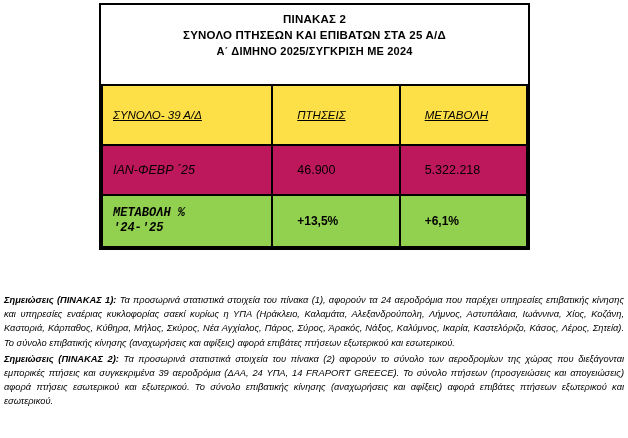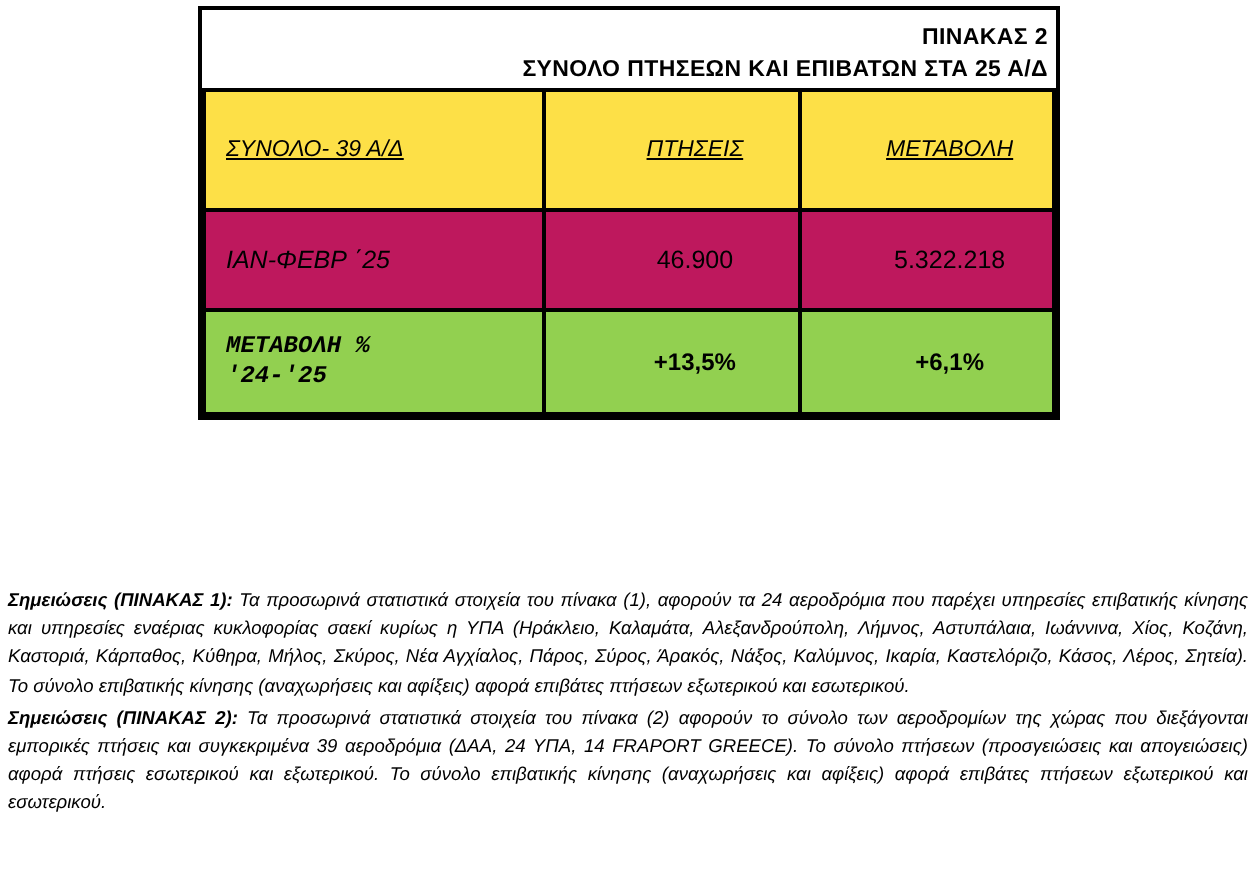--- a/index.html
+++ b/index.html
@@ -24,42 +24,42 @@
   .table-wrap {
     position: absolute;
     left: 99px;
     top: 3px;
     width: 431px;
     border: 2px solid #000;
     box-sizing: border-box;
     background: #fff;
   }
   .title-block {
-    padding: 6px 4px 1px 4px;
-    text-align: right;
+    padding: 6px 4px 25px 4px;
+    text-align: center;
   }
   .title-line {
     font-weight: bold;
     font-size: 11.5px;
     line-height: 16px;
     letter-spacing: 0.2px;
   }
   .title-line.sub {
     font-weight: bold;
     font-size: 11px;
   }
   table.data {
     border-collapse: collapse;
     width: 100%;
     table-layout: fixed;
   }
   table.data td {
     border: 2px solid #000;
     height: 46px;
-    text-align: center;
+    text-align: left;
     vertical-align: middle;
     font-size: 12px;
     padding-left: 24px;
   }
   table.data td.first {
     width: 37%;
     text-align: left;
     padding-left: 10px;
   }
   tr.header-row td {
@@ -117,20 +117,21 @@
 </head>
 <body>
 
 <div class="page">
 
   <div class="table-wrap">
 
     <div class="title-block">
       <div class="title-line">ΠΙΝΑΚΑΣ 2</div>
       <div class="title-line">ΣΥΝΟΛΟ ΠΤΗΣΕΩΝ ΚΑΙ ΕΠΙΒΑΤΩΝ ΣΤΑ 25 Α/Δ</div>
+      <div class="title-line sub">Α΄ ΔΙΜΗΝΟ 2025/ΣΥΓΚΡΙΣΗ ΜΕ 2024</div>
     </div>
 
     <table class="data">
       <tbody>
         <tr class="header-row">
           <td class="first">ΣΥΝΟΛΟ- 39 Α/Δ</td>
           <td>ΠΤΗΣΕΙΣ</td>
           <td>ΜΕΤΑΒΟΛΗ</td>
         </tr>
         <tr class="data-row">

